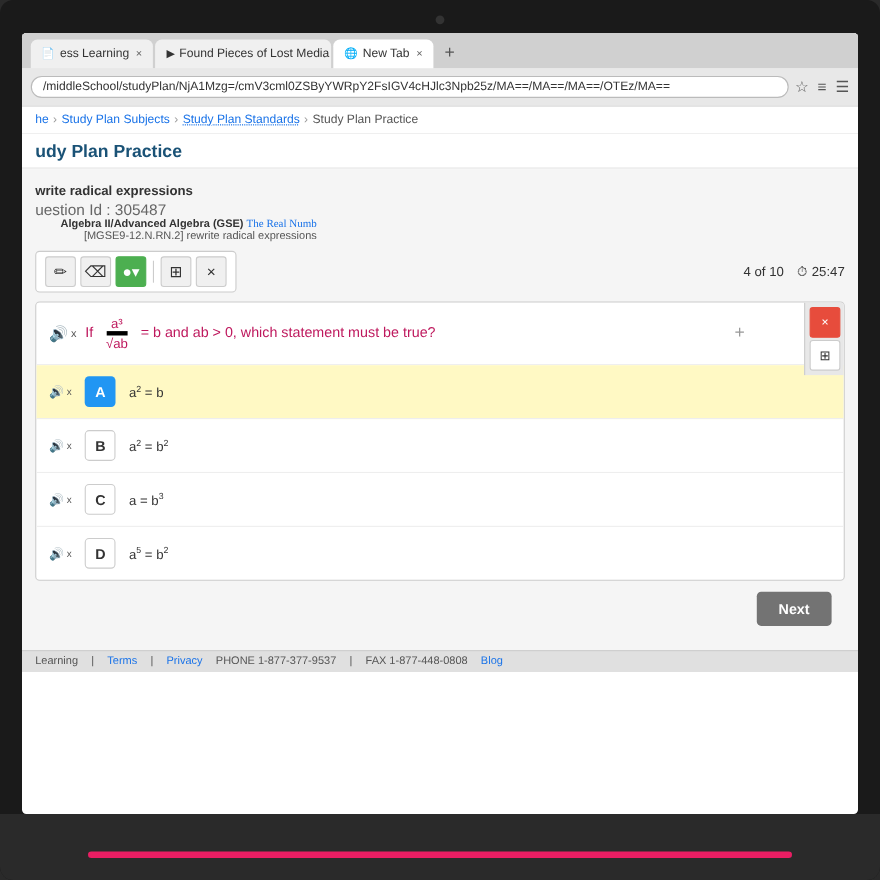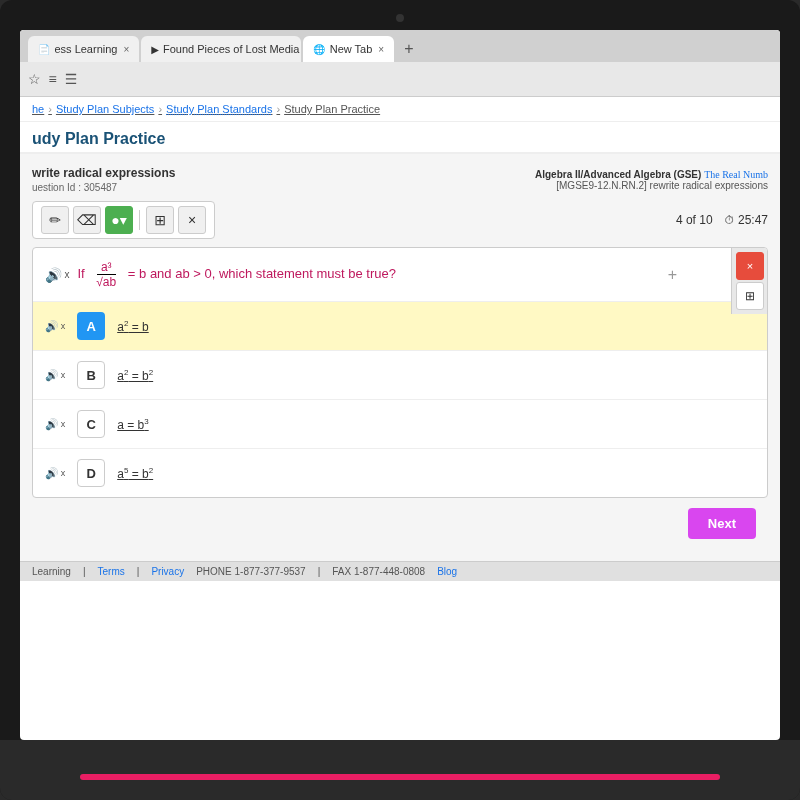--- a/index.html
+++ b/index.html
@@ -118,21 +118,20 @@
     
     .breadcrumb {
       background: #fff;
       padding: 6px 12px;
       font-size: 11px;
       color: #555;
       border-bottom: 1px solid #eee;
       display: flex;
       align-items: center;
       gap: 4px;
-      text-decoration: underline;
     }
 
     .breadcrumb a {
       color: #1a73e8;
       text-decoration: none;
     }
 
     .breadcrumb .separator {
       color: #999;
     }
@@ -151,49 +150,51 @@
     .main-content {
       background: #f5f5f5;
       padding: 12px;
       overflow: hidden;
     }
 
     
     .question-header {
       display: flex;
       justify-content: space-between;
-      align-items: center;
+      align-items: flex-start;
       margin-bottom: 8px;
+      flex-direction: column;
     }
 
     .question-title-area {
       font-size: 12px;
       color: #333;
     }
 
     .question-title {
       font-weight: bold;
       font-size: 12px;
     }
 
     .question-id {
-      font-size: 10px;
+      font-size: 14px;
       color: #666;
       margin-top: 2px;
     }
 
     .question-meta {
       text-align: right;
       font-size: 10px;
       color: #333;
       max-width: 320px;
     }
 
     .question-meta .subject {
       font-weight: bold;
+      margin-left: 23px;
     }
 
     .question-meta .standard {
       color: #555;
       font-size: 10px;
     }
 
     
     .toolbar-row {
       display: flex;
@@ -371,33 +372,32 @@
 
     .choice-letter.unselected {
       background: transparent;
       color: #333;
       border: 1px solid #ccc;
     }
 
     .choice-text {
       font-size: 12px;
       color: #333;
-      text-decoration: underline;
     }
 
     
     .bottom-bar {
       display: flex;
       justify-content: flex-end;
       padding: 10px 12px;
       background: #f5f5f5;
     }
 
     .next-btn {
-      background: #d946ef;
+      background: #737373;
       color: white;
       border: none;
       border-radius: 4px;
       padding: 8px 20px;
       font-size: 13px;
       font-weight: bold;
       cursor: pointer;
     }
 
     
@@ -481,20 +481,21 @@
       </div>
       <div class="tab active">
         <span class="tab-icon">🌐</span>
         <span>New Tab</span>
         <span class="tab-close">×</span>
       </div>
       <span class="tab-new">+</span>
     </div>
 
     <div class="address-bar-row">
+      <div class="address-bar">/middleSchool/studyPlan/NjA1Mzg=/cmV3cml0ZSByYWRpY2FsIGV4cHJlc3Npb25z/MA==/MA==/MA==/OTEz/MA==</div>
       <div class="browser-icons">
         <span>☆</span>
         <span>≡</span>
         <span>☰</span>
       </div>
     </div>
   </div>
 
   <div style="background:#fff; overflow: hidden;">
 
@@ -554,21 +555,21 @@
         </div>
 
         <div class="question-text-row">
           <span class="audio-btn">
             <span class="audio-icon">🔊</span>
             <span style="font-size:10px;">x</span>
           </span>
           <span class="question-math">
             If 
             <span style="display:inline-flex; flex-direction:column; align-items:center; font-size:12px; vertical-align:middle; margin: 0 4px;">
-              <span style="border-bottom:1px solid #000000; padding:0 4px;">a³</span>
+              <span style="border-bottom:4px solid #000000; padding:0 4px;">a³</span>
               <span style="padding:0 4px;">√ab</span>
             </span>
             <span>= b and ab &gt; 0, which statement must be true?</span>
           </span>
           <span style="margin-left: auto; margin-right: 40px; font-size: 16px; color: #999;">+</span>
         </div>
 
         <div class="answer-choice selected">
           <span class="choice-audio">
             <span>🔊</span>

